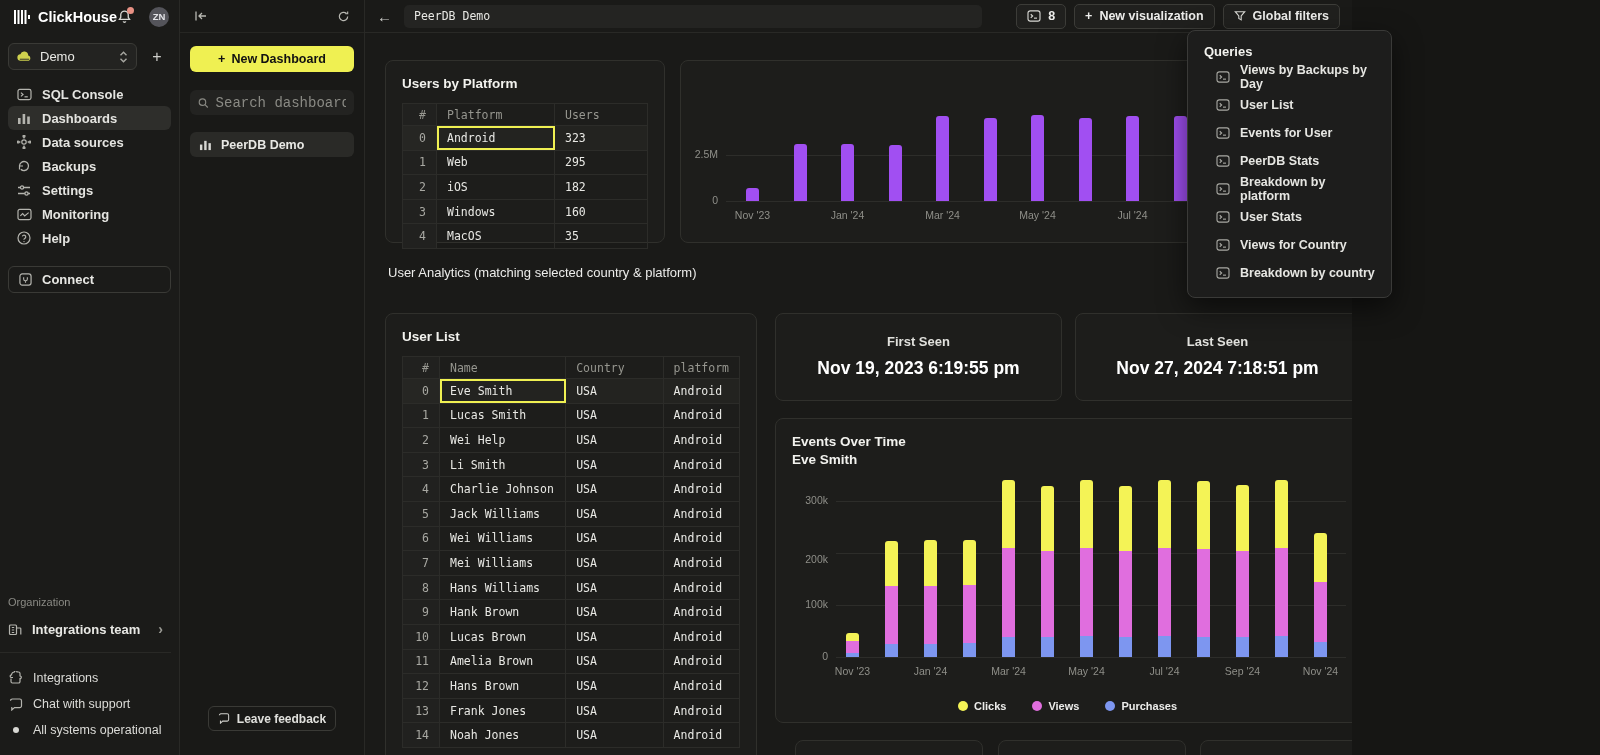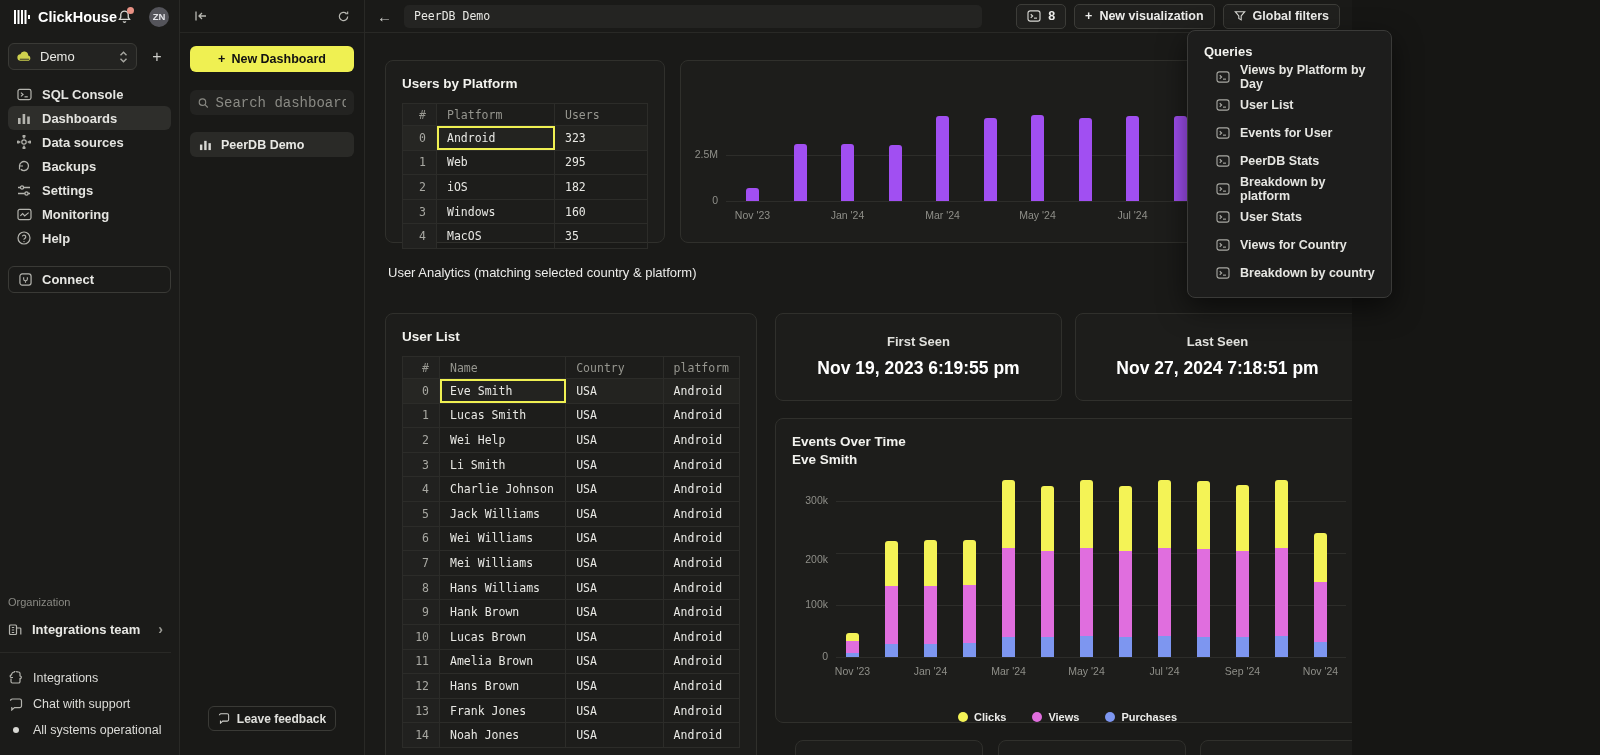--- a/index.html
+++ b/index.html
@@ -631,21 +631,21 @@
               <div class="seg" style="height: 87.88px; background: rgb(224, 110, 222);"></div>
               <div class="seg" style="height: 68.12px; background: rgb(244, 243, 86);"></div>
             </div>
             <div class="barwrap" style="left: 478px; width: 13px;">
               <div class="seg" style="height: 15.08px; background: rgb(125, 150, 240);"></div>
               <div class="seg" style="height: 59.8px; background: rgb(224, 110, 222);"></div>
               <div class="seg" style="height: 48.88px; background: rgb(244, 243, 86);"></div>
             </div>
             <div class="xtick" style="left: 452.5px; top: 190px;">Nov '24</div>
           </div>
-        <div class="legend" style="top:292px;">
+        <div class="legend" style="top:281px;">
           <div class="legend-item">
             <span class="legend-dot" style="background: rgb(244, 243, 86);"></span>
             <span>Clicks</span>
           </div>
           <div class="legend-item">
             <span class="legend-dot" style="background: rgb(224, 110, 222);"></span>
             <span>Views</span>
           </div>
           <div class="legend-item">
             <span class="legend-dot" style="background: rgb(125, 150, 240);"></span>
@@ -664,21 +664,21 @@
   <div class="queries-panel">
     <div class="qp-title">Queries</div>
     <div class="qp-item">
       <span class="ic">
           <svg width="14" height="12" viewBox="0 0 16 14" fill="none" stroke="currentColor" stroke-width="1.3">
             <rect x="1" y="1" width="14" height="12" rx="2.5"></rect>
             <path d="M4.2 5 6.4 7 4.2 9"></path>
             <path d="M8 9.5h3.5"></path>
           </svg>
         </span>
-      <span>Views by Platform by Day</span>
+      <span>Views by Backups by Day</span>
     </div>
     <div class="qp-item">
       <span class="ic">
           <svg width="14" height="12" viewBox="0 0 16 14" fill="none" stroke="currentColor" stroke-width="1.3">
             <rect x="1" y="1" width="14" height="12" rx="2.5"></rect>
             <path d="M4.2 5 6.4 7 4.2 9"></path>
             <path d="M8 9.5h3.5"></path>
           </svg>
         </span>
       <span>User List</span>

